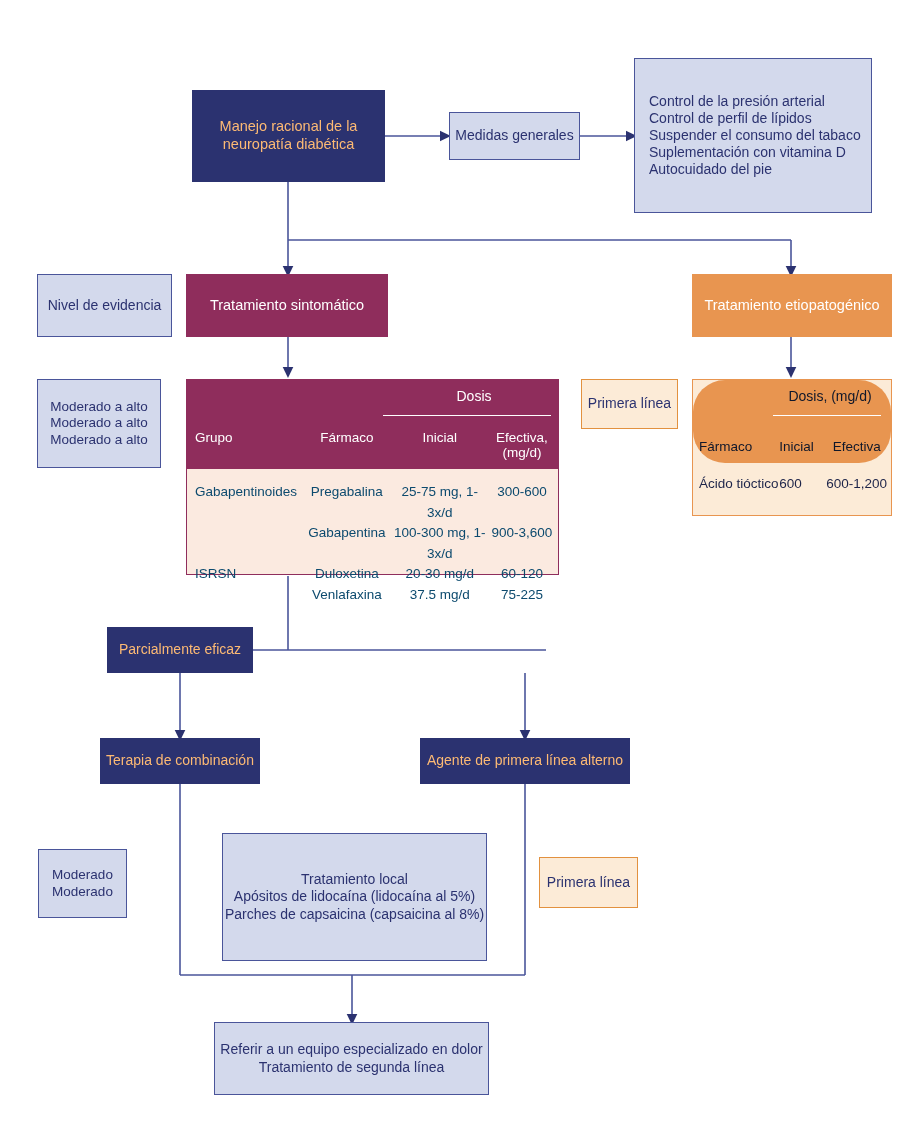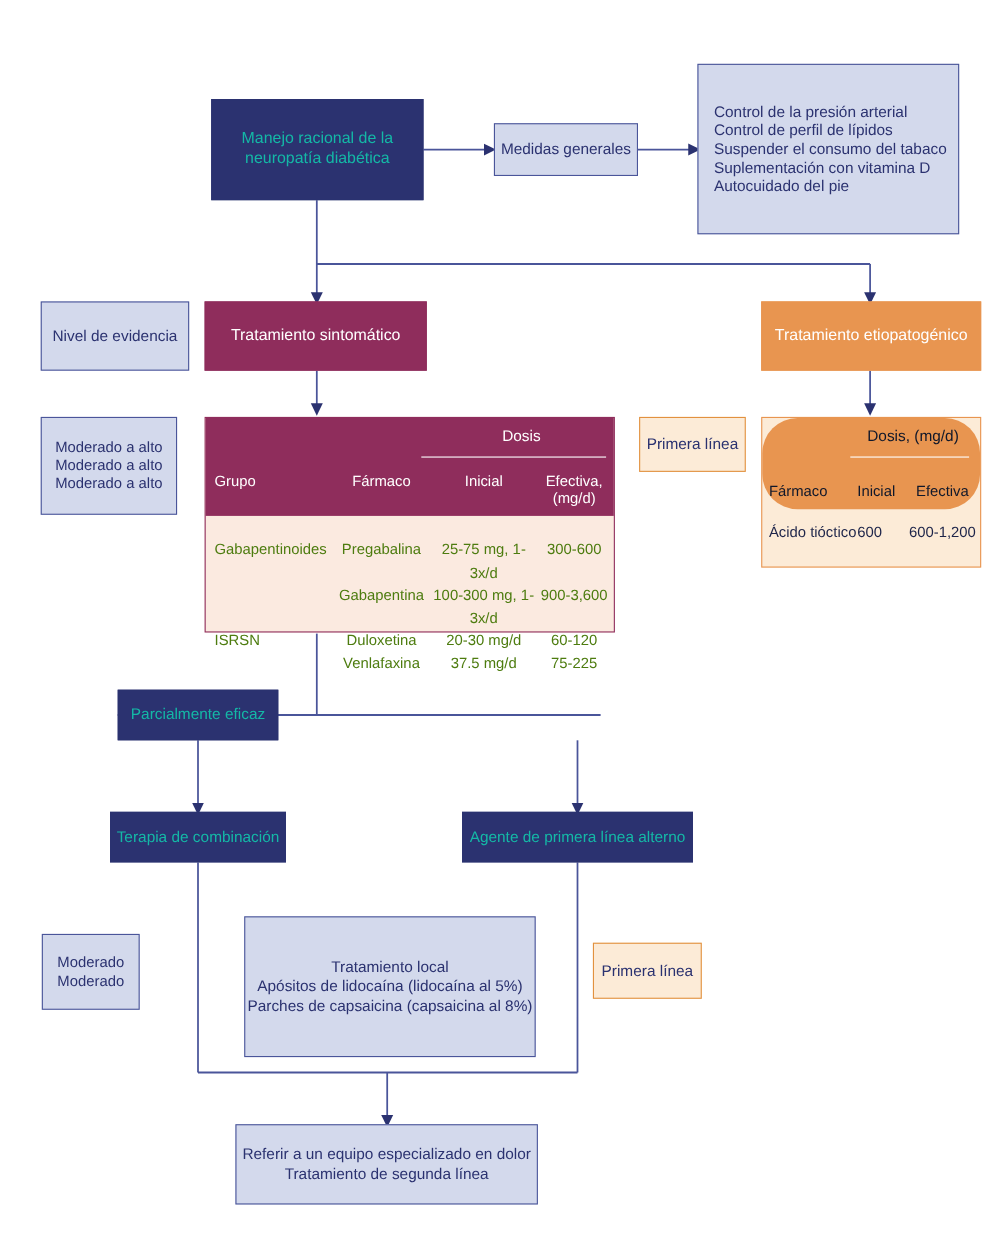--- a/index.html
+++ b/index.html
@@ -4,40 +4,40 @@
 <style>
   html,body{margin:0;padding:0;background:#ffffff;}
   body{width:908px;height:1124px;position:relative;
        font-family:"Liberation Sans",sans-serif;}
   #canvas{position:absolute;left:0;top:0;width:908px;height:1124px;overflow:hidden;}
   svg.lines{position:absolute;left:0;top:0;width:908px;height:1124px;pointer-events:none;}
 
   .box{position:absolute;box-sizing:border-box;display:flex;
        align-items:center;justify-content:center;text-align:center;
        line-height:1.22;}
-  .navy{background:#2B3270;color:#14b8a6;border:1px solid #2B3270;}
+  .navy{background:#2B3270;color:#fdba74;border:1px solid #2B3270;}
   .lightblue{background:#D3D9EC;color:#2B3270;border:1px solid #4A559A;}
   .maroon{background:#8F2D5C;color:#ffffff;border:1px solid #8F2D5C;}
   .orange{background:#E89550;color:#ffffff;border:1px solid #E89550;}
   .cream{background:#FCEBD7;color:#2B3270;border:1px solid #E2913F;}
 
   .t-title{font-size:14.5px;}
   .t-body{font-size:14px;}
   .t-small{font-size:13.5px;}
 
   
   #drug-table{position:absolute;left:186px;top:379px;width:373px;height:196px;
               box-sizing:border-box;border:1px solid #8F2D5C;background:#FBEAE0;}
   #drug-table .thead{background:#8F2D5C;color:#fff;height:89px;position:relative;}
   #drug-table .dosis-lbl{position:absolute;top:8px;left:212px;width:150px;
                          text-align:center;font-size:14px;}
   #drug-table .dosis-rule{position:absolute;top:35px;left:196px;width:168px;
                           height:1px;background:#ffffff;}
   #drug-table .hrow{position:absolute;bottom:9px;left:0;right:0;display:flex;font-size:13.5px;}
-  #drug-table .tbody{padding:21px 0 0 0;color:#4d7c0f;}
+  #drug-table .tbody{padding:13px 0 0 0;color:#0c4a6e;}
   #drug-table .row{display:flex;font-size:13.5px;line-height:1.52;}
   .c1{width:108px;padding-left:8px;text-align:left;}
   .c2{width:96px;text-align:center;}
   .c3{width:95px;text-align:center;}
   .c4{width:74px;text-align:center;}
 
   
   #etio-table{position:absolute;left:692px;top:379px;width:200px;height:137px;
               box-sizing:border-box;border:1px solid #E89550;background:#FCEBD7;}
   #etio-table .thead{background:#E89550;color:#0f172a;height:83px;position:relative;border-radius:32px;}

